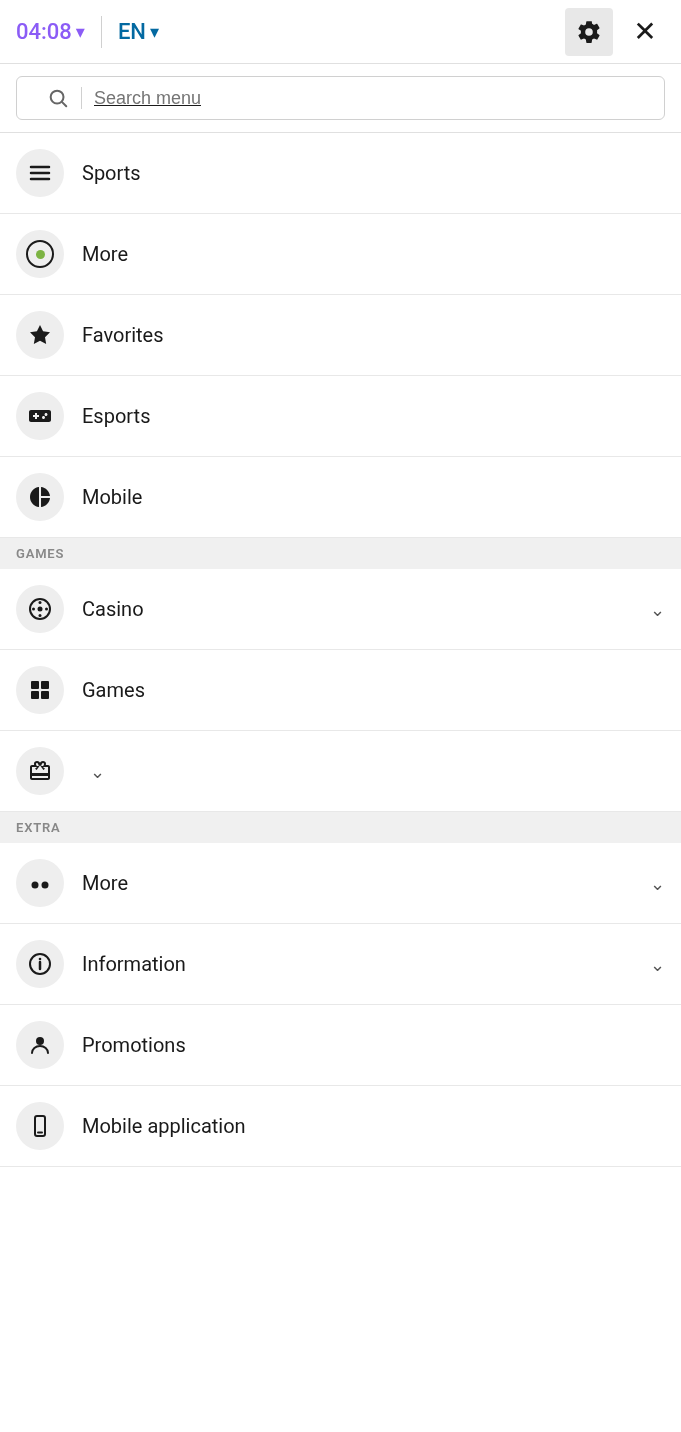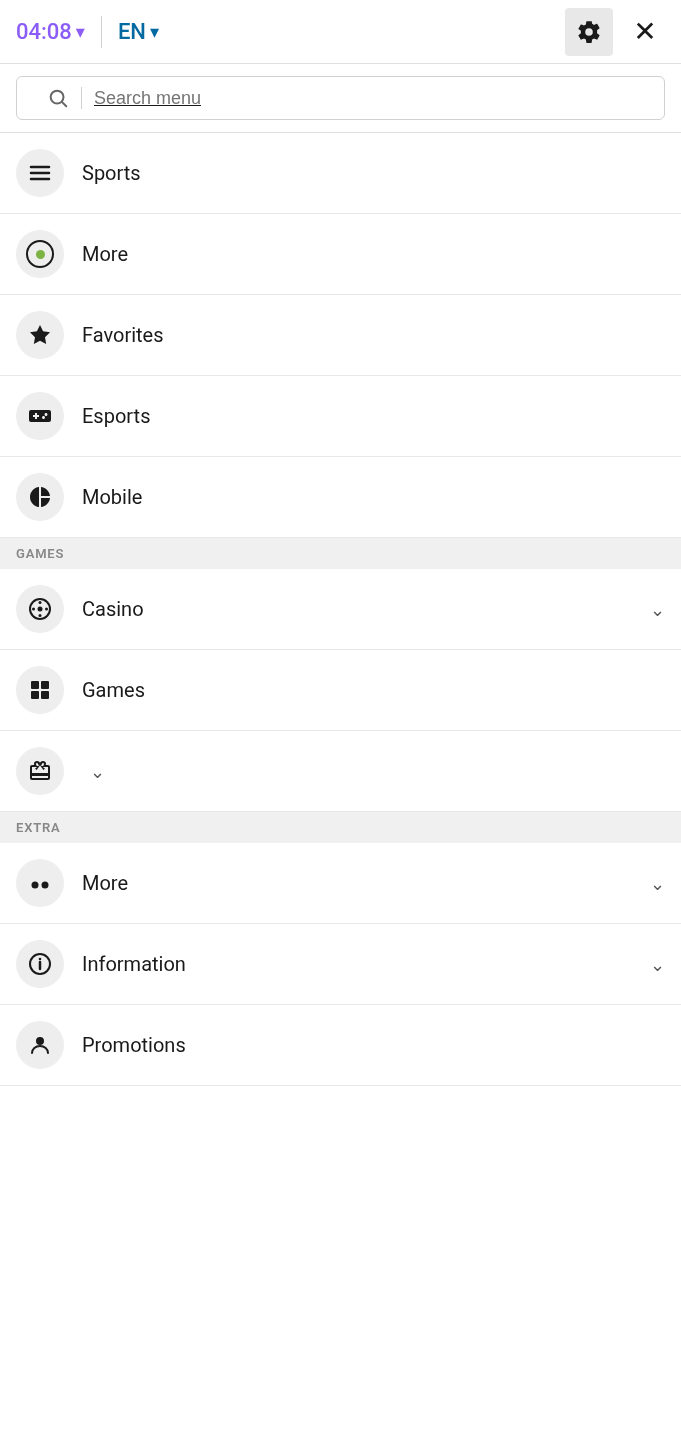--- a/index.html
+++ b/index.html
@@ -357,13 +357,22 @@
   <div class="menu-item">
     <div class="icon-circle">
       <svg width="24" height="24" viewBox="0 0 24 24" fill="none">
         <circle cx="12" cy="8" r="4" fill="#1a1a1a"></circle>
         <path d="M4 20c0-4 3.58-7 8-7s8 3 8 7" stroke="#1a1a1a" stroke-width="2" stroke-linecap="round" fill="none"></path>
       </svg>
     </div>
     <span class="menu-label">Promotions</span>
   </div>
 
+  <div class="menu-item">
+    <div class="icon-circle">
+      <svg width="24" height="24" viewBox="0 0 24 24" fill="none">
+        <rect x="7" y="2" width="10" height="20" rx="2" stroke="#1a1a1a" stroke-width="2" fill="none"></rect>
+        <line x1="10" y1="18.5" x2="14" y2="18.5" stroke="#1a1a1a" stroke-width="2" stroke-linecap="round"></line>
+      </svg>
+    </div>
+    <span class="menu-label">Mobile application</span>
+  </div>
 </div>
 
 </body></html>

